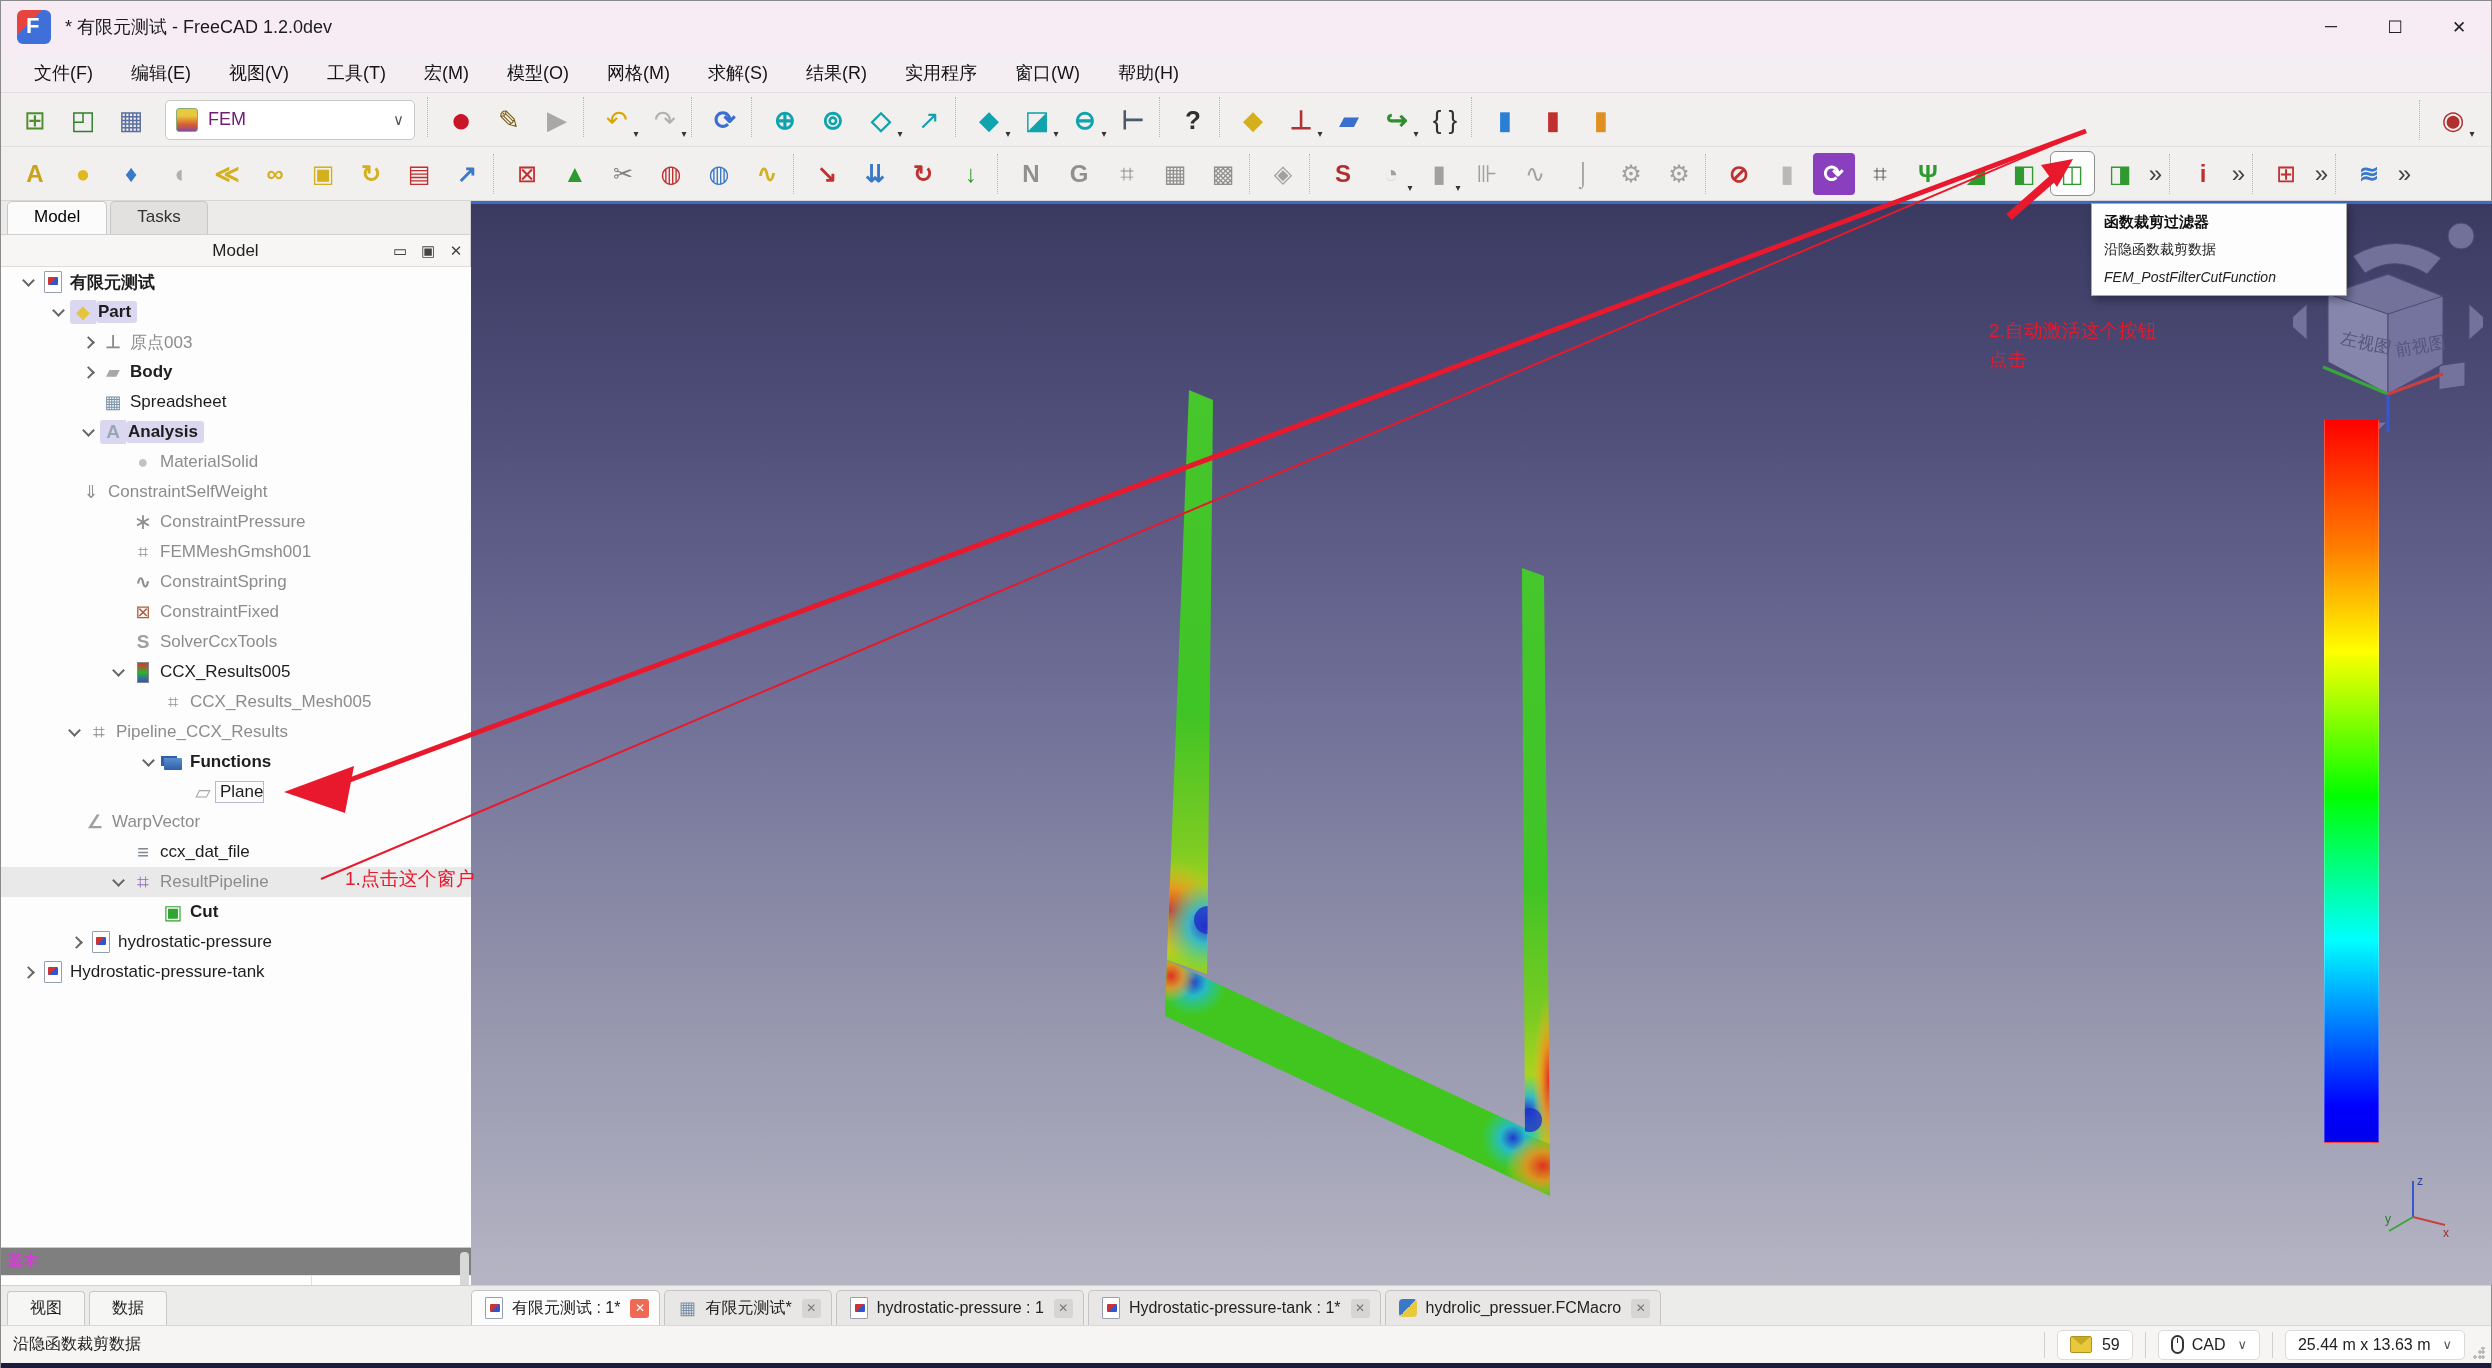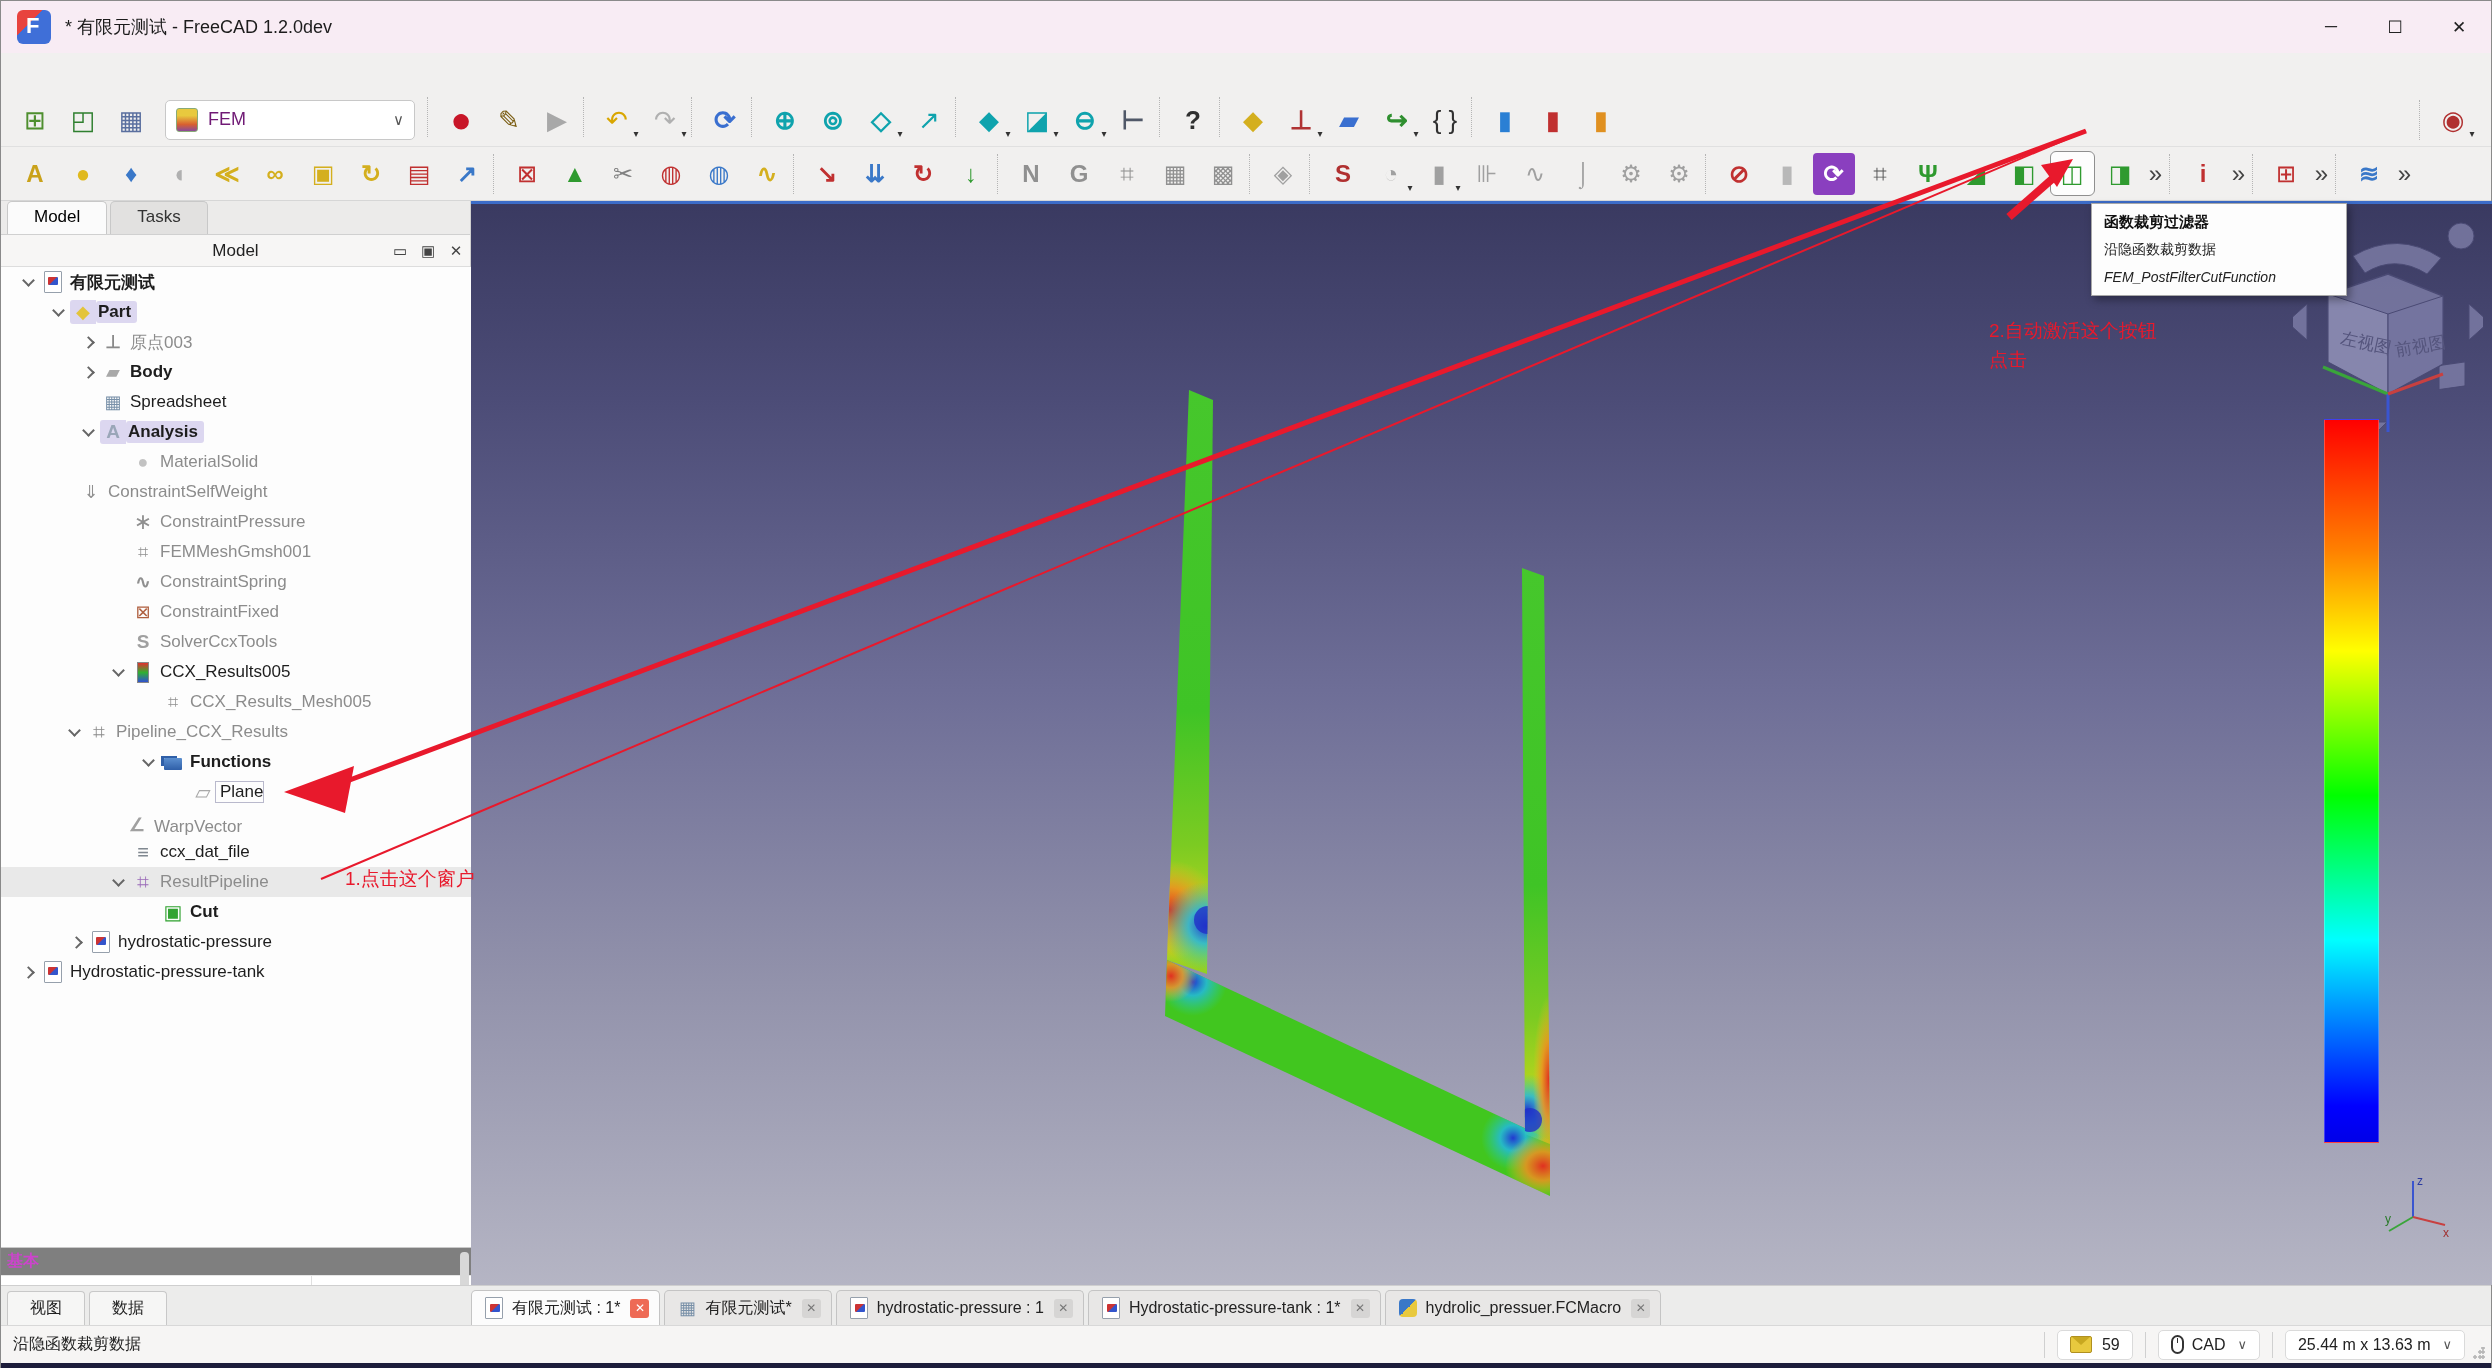--- a/index.html
+++ b/index.html
@@ -149,20 +149,34 @@
   <div id="titlebar">
     <div id="fclogo"></div>
     <div id="title-text">* 有限元测试 - FreeCAD 1.2.0dev</div>
     <div id="winbtns">
       <div class="wbtn">─</div>
       <div class="wbtn">☐</div>
       <div class="wbtn">✕</div>
     </div>
   </div>
 
+  <div id="menubar">
+    <div class="menu-item">文件(F)</div>
+      <div class="menu-item">编辑(E)</div>
+      <div class="menu-item">视图(V)</div>
+      <div class="menu-item">工具(T)</div>
+      <div class="menu-item">宏(M)</div>
+      <div class="menu-item">模型(O)</div>
+      <div class="menu-item">网格(M)</div>
+      <div class="menu-item">求解(S)</div>
+      <div class="menu-item">结果(R)</div>
+      <div class="menu-item">实用程序</div>
+      <div class="menu-item">窗口(W)</div>
+      <div class="menu-item">帮助(H)</div>
+  </div>
 
   <div id="toolbar1" class="tbrow">
     <span style="display:flex">
         <div class="tb">
         <span class="g" style="color: rgb(79, 143, 47);">⊞</span>
         <span class="dd"></span>
       </div>
         <div class="tb">
         <span class="g" style="color: rgb(47, 127, 47);">◰</span>
         <span class="dd"></span>
@@ -649,21 +663,21 @@
         <div class="trow b" style="padding-left: 135px;">
           <span class="exp exp-d"></span>
           <span class="tic i-folder"></span>
           <span class="tlab">Functions</span>
         </div>
         <div class="trow hov" style="padding-left: 165px;">
           <span class="exp"></span>
           <span class="tic i-plane"></span>
           <span class="tlab">Plane</span>
         </div>
-        <div class="trow gray" style="padding-left: 99px; align-items: flex-end;">
+        <div class="trow gray" style="padding-left: 57px;">
           <span class="exp"></span>
           <span class="tic i-warp"></span>
           <span class="tlab">WarpVector</span>
         </div>
         <div class="trow" style="padding-left: 105px;">
           <span class="exp"></span>
           <span class="tic i-dat"></span>
           <span class="tlab">ccx_dat_file</span>
         </div>
         <div class="trow gray sel" style="padding-left: 105px;">

